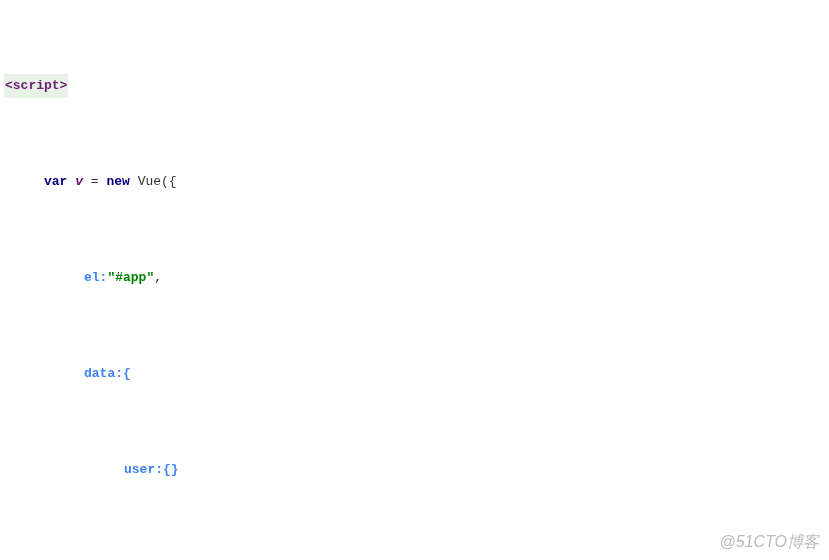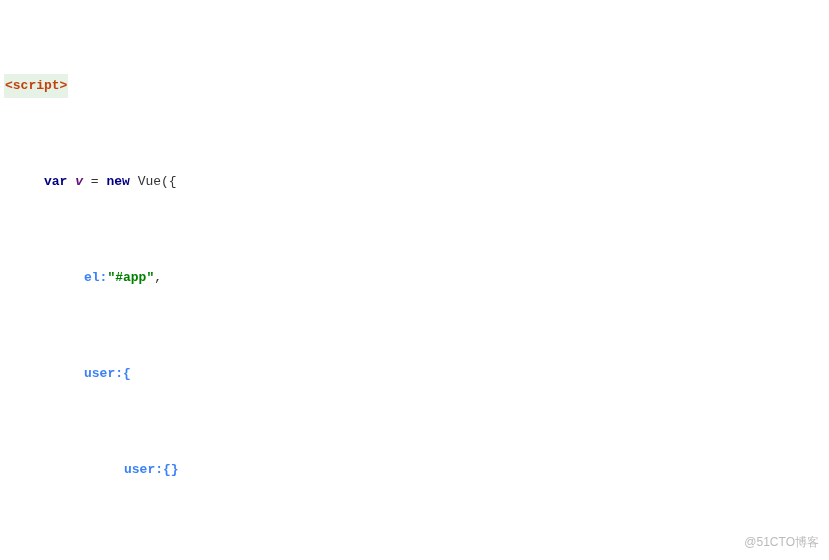--- a/index.html
+++ b/index.html
@@ -21,48 +21,49 @@
   .line {
     height: 24px;
     display: flex;
     align-items: center;
   }
   .indent { display: inline-block; }
   .i1 { width: 40px; }
   .i2 { width: 80px; }
   .i3 { width: 120px; }
 
-  .tag { background: #e6f2e6; color: #c2410c; font-weight: bold; padding: 0 1px; }
+  .tag { background: #e6f2e6; color: #701a75; font-weight: bold; padding: 0 1px; }
   .keyword { color: #000080; font-weight: bold; }
   .ident-bold { color: #660e7a; font-weight: bold; font-style: italic; }
   .ident-key { color: #3b82f6; font-weight: bold; }
   .string { color: #008000; font-weight: bold; }
   .punct { color: #333; }
 
   .watermark {
     position: absolute;
     right: 10px;
     bottom: 6px;
-    font-size: 12px;
+    font-size: 16px;
     color: #bbb;
     font-family: Arial, sans-serif;
+    font-style: italic;
   }
 </style>
 </head>
 <body>
 
 <div class="code-area">
 
   <div class="line"><span class="tag">&lt;script&gt;</span></div>
 
   <div class="line"><span class="indent i1"></span><span class="keyword">var</span><span class="punct"> </span><span class="ident-bold">v</span><span class="punct"> = </span><span class="keyword">new</span><span class="punct"> Vue({</span></div>
 
   <div class="line"><span class="indent i2"></span><span class="ident-key">el:</span><span class="string">"#app"</span><span class="punct">,</span></div>
 
-  <div class="line"><span class="indent i2"></span><span class="ident-key">user:{</span></div>
+  <div class="line"><span class="indent i2"></span><span class="ident-key">data:{</span></div>
 
   <div class="line"><span class="indent i3"></span><span class="ident-key">user:{}</span></div>
 
   <div class="line"><span class="indent i2"></span><span class="punct">},</span></div>
 
   
 
   
 
   

